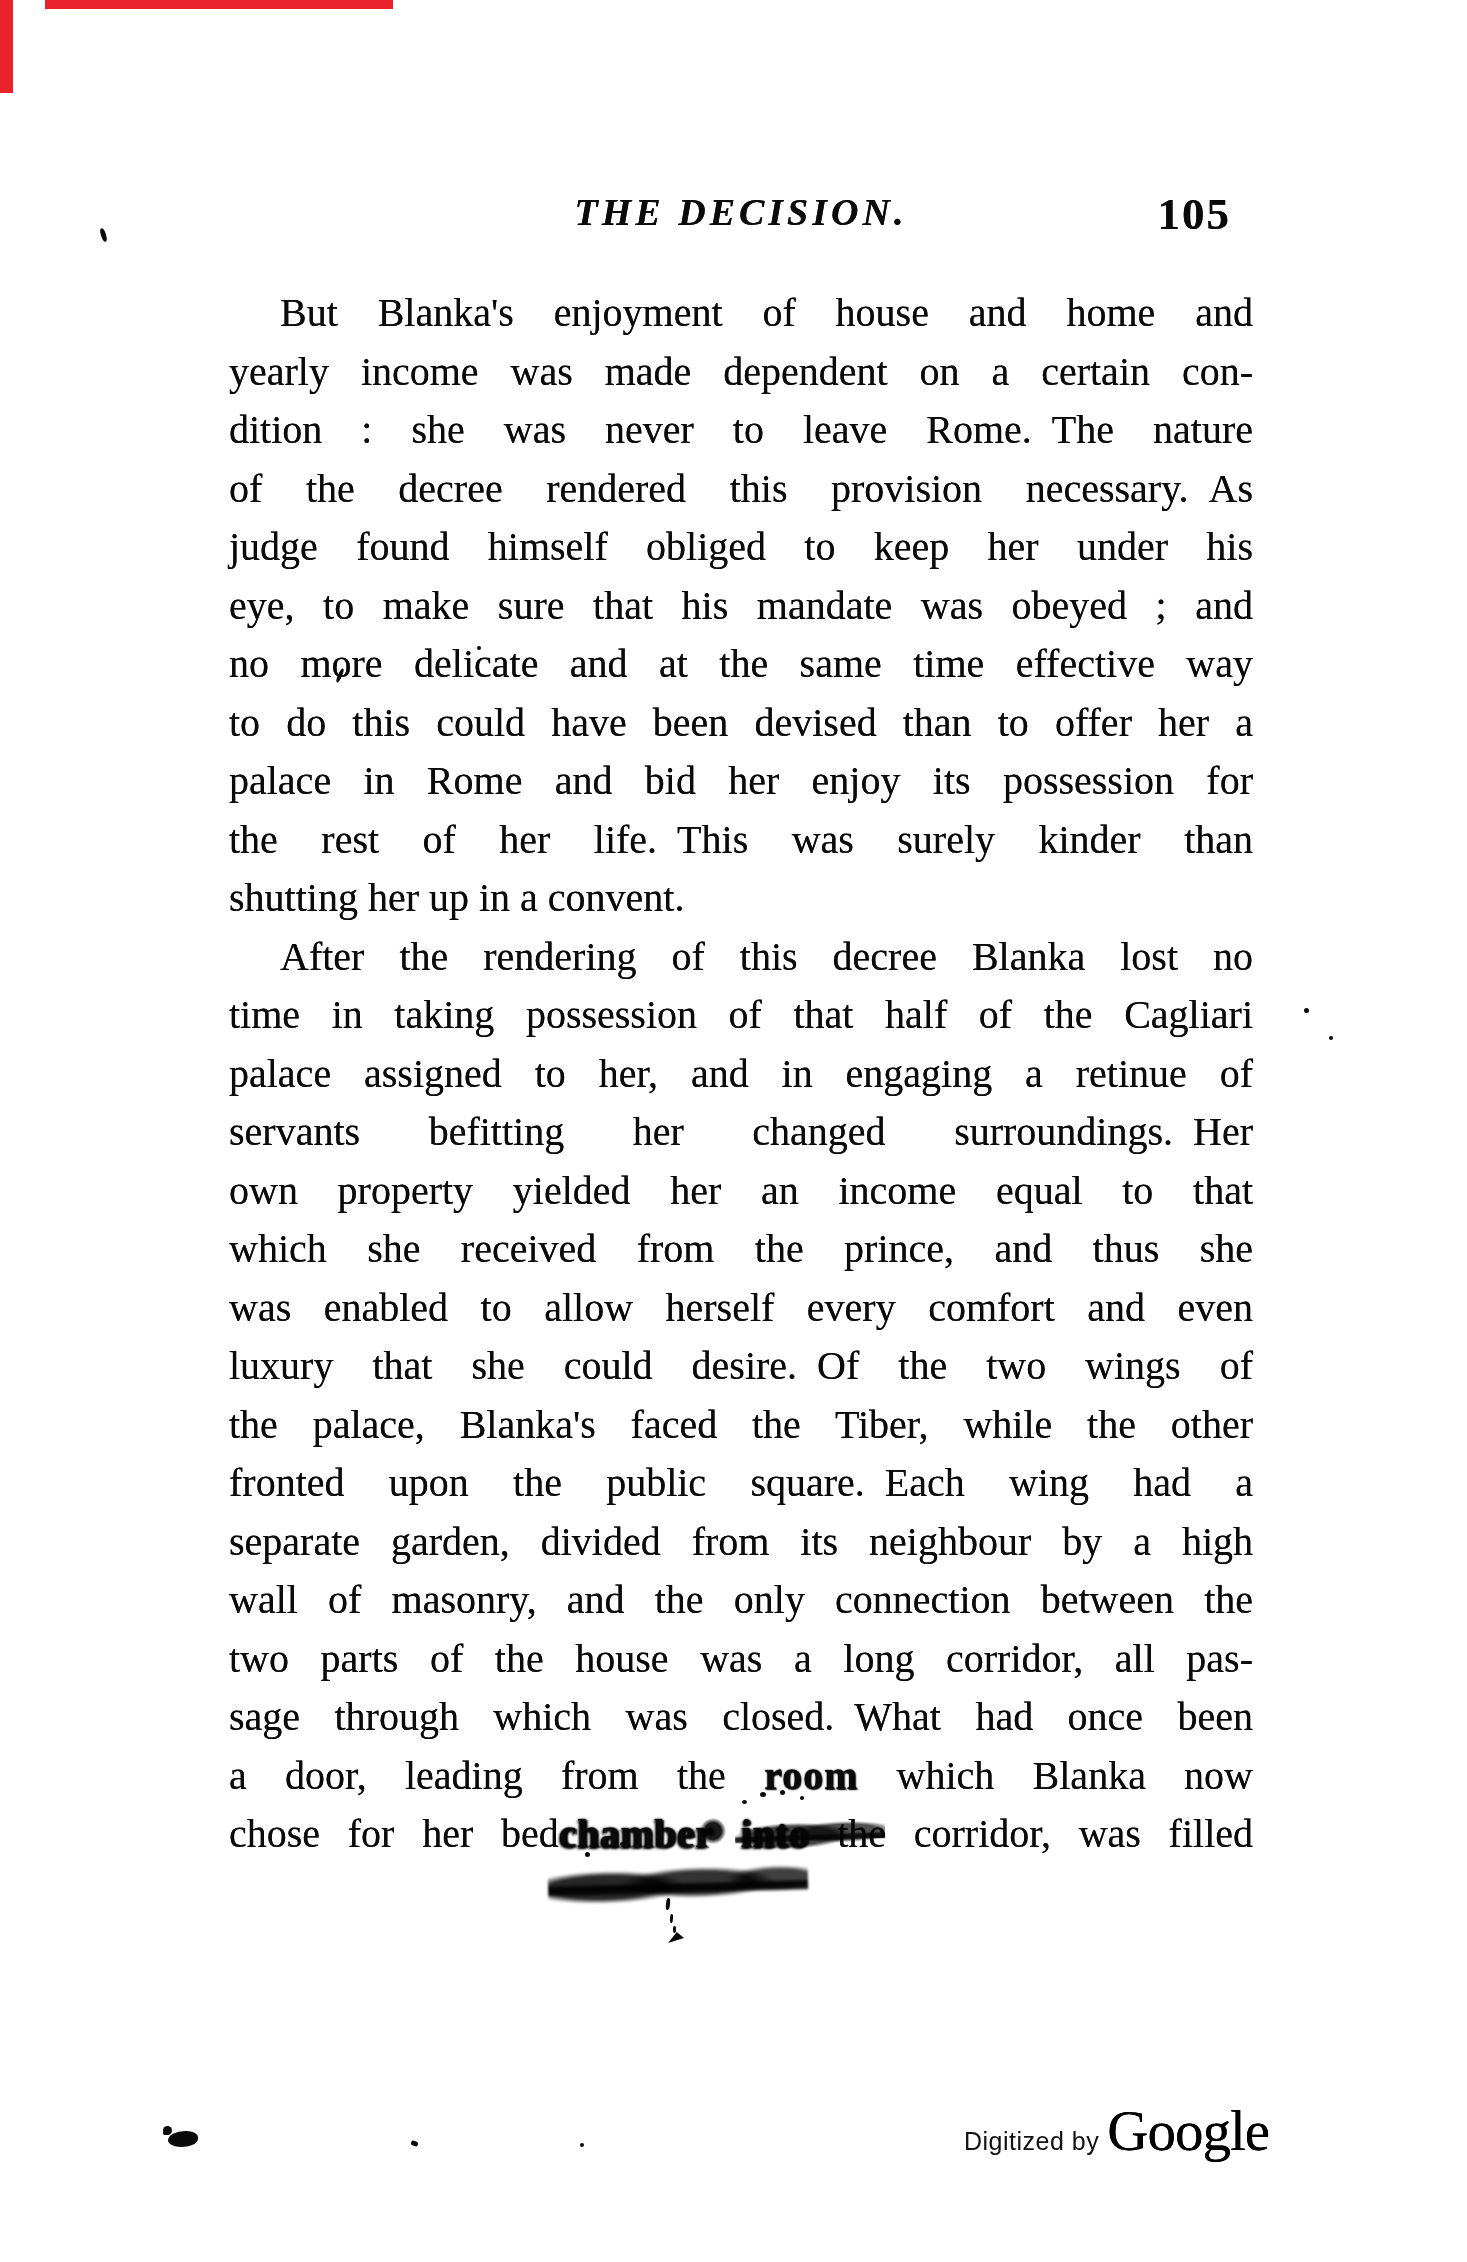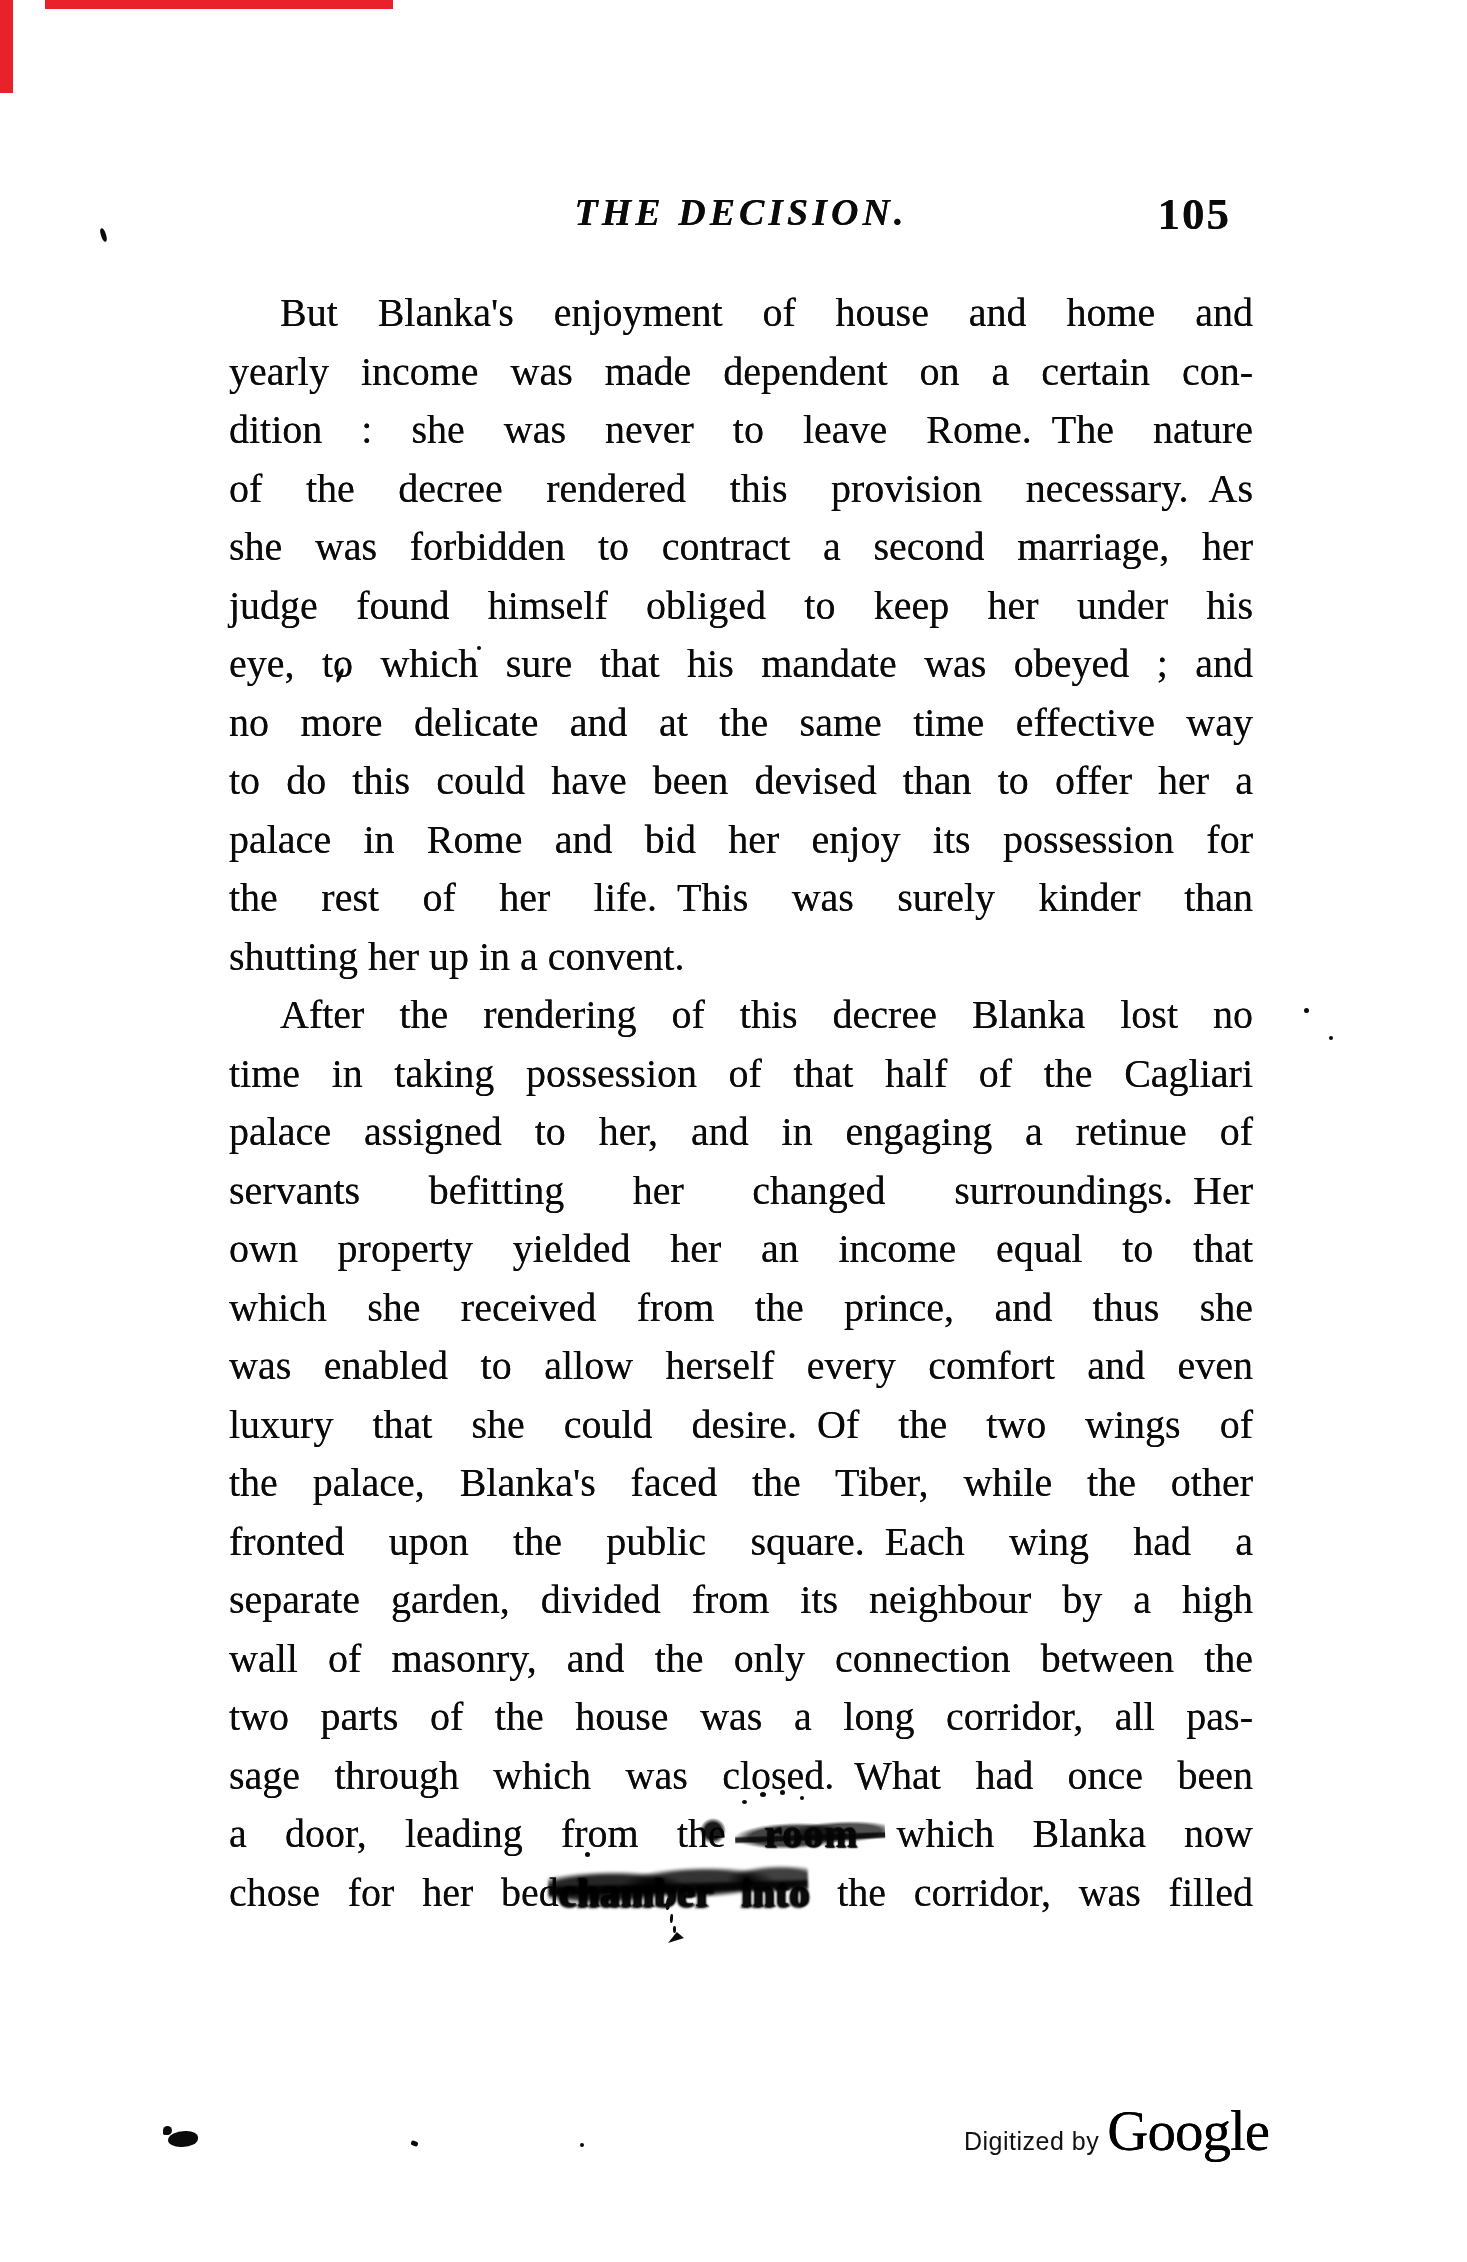--- a/index.html
+++ b/index.html
@@ -128,23 +128,22 @@
   <header class="running-head">
     <span class="head-title">THE DECISION.</span>
     <span class="folio">105</span>
   </header>
 
   <main class="text-block">
     <div class="line indent">But Blanka's enjoyment of house and home and</div>
     <div class="line">yearly income was made dependent on a certain con-</div>
     <div class="line">dition : she was never to leave Rome. The nature</div>
     <div class="line">of the decree rendered this provision necessary. As</div>
-    <div class="line">she was forbidden to contract a second marriage, her</div>
     <div class="line">judge found himself obliged to keep her under his</div>
-    <div class="line">eye, to which sure that his mandate was obeyed ; and</div>
+    <div class="line">eye, to make sure that his mandate was obeyed ; and</div>
     <div class="line">no more delicate and at the same time effective way</div>
     <div class="line">to do this could have been devised than to offer her a</div>
     <div class="line">palace in Rome and bid her enjoy its possession for</div>
     <div class="line">the rest of her life. This was surely kinder than</div>
     <div class="line para-end">shutting her up in a convent.</div>
     <div class="line indent">After the rendering of this decree Blanka lost no</div>
     <div class="line">time in taking possession of that half of the Cagliari</div>
     <div class="line">palace assigned to her, and in engaging a retinue of</div>
     <div class="line">servants befitting her changed surroundings. Her</div>
     <div class="line">own property yielded her an income equal to that</div>

